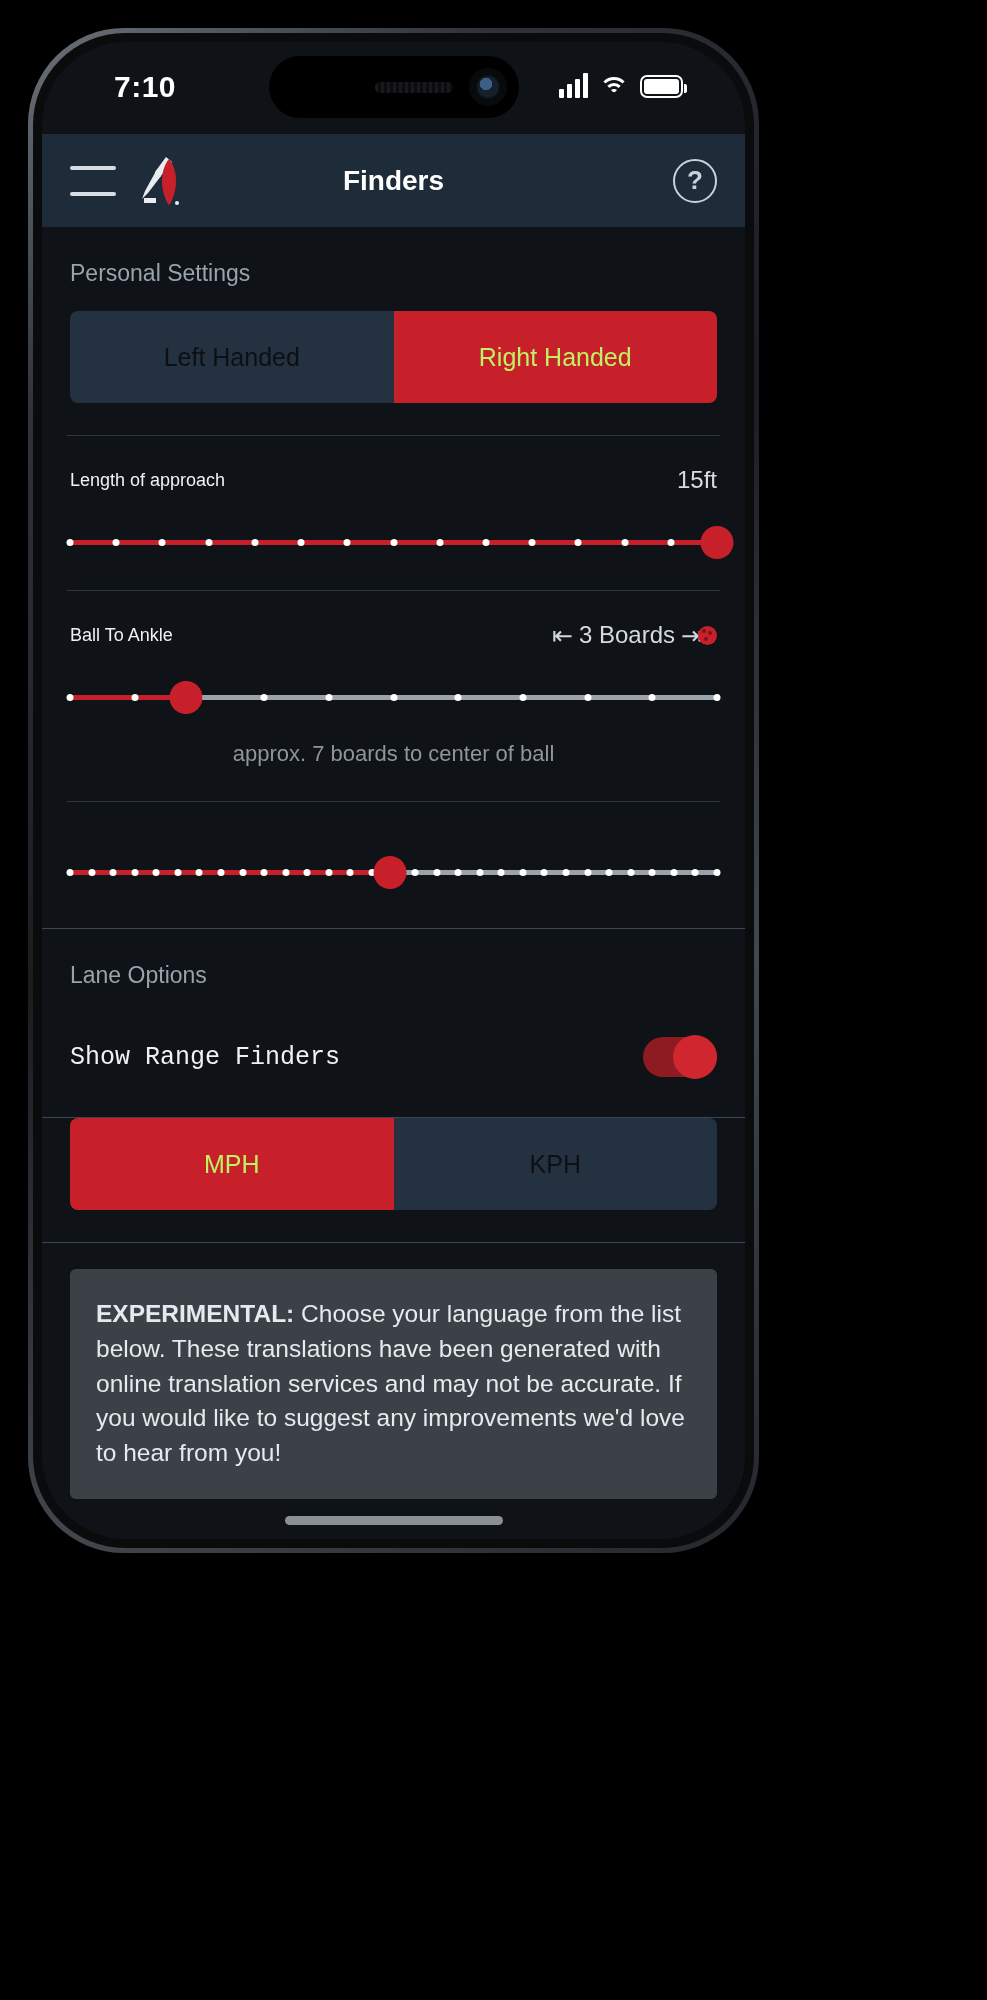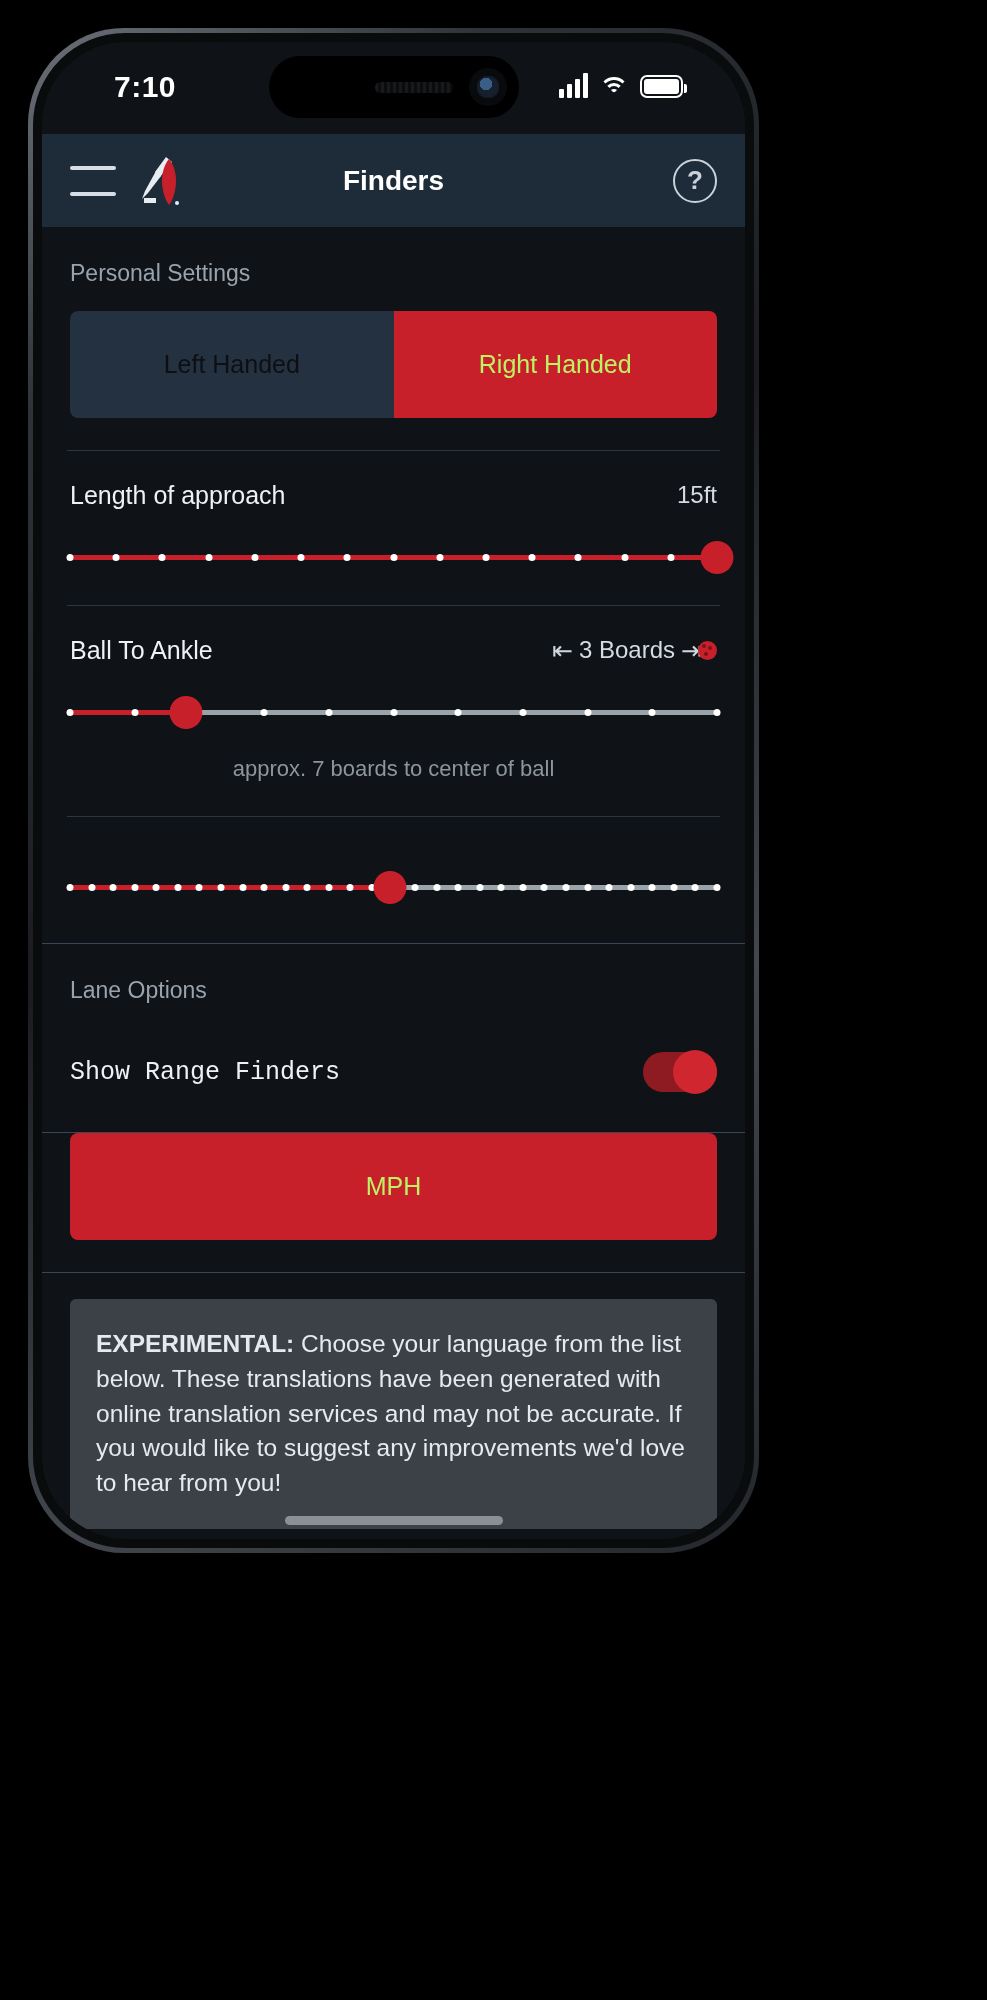--- a/index.html
+++ b/index.html
@@ -116,35 +116,35 @@
     display:flex; align-items:center; justify-content:center; cursor:pointer;
   }
 
   
   .content { position:absolute; left:0; right:0; top:185px; bottom:0; background:#0f1216; overflow:hidden; }
   .group { background:#0f1216; }
   .group-sep { height: 1px; background:#3b4654; }
   .group-title { color:#99a3ad; font-size: 23px; padding: 33px 28px 24px 28px; }
 
   .seg {
-    margin: 0 28px 0 28px; display: flex; height: 107px;
+    margin: 0 28px 0 28px; display: flex; height: 92px;
     border-radius: 8px; overflow: hidden;
   }
   .seg div {
     flex: 1; display:flex; align-items:center; justify-content:center;
     font-size: 25px; cursor: pointer;
   }
   .seg .off { background:#233140; color:#0d0f12; }
   .seg .on  { background:#c8202a; color:#bef264; }
 
   .row-sep { height: 1px; background:#2b3642; margin: 0 25px; }
 
   .slider-block { padding: 26px 28px 10px 28px; }
   .slider-head { display:flex; align-items:center; justify-content:space-between; height: 36px; }
-  .slider-label { color:#eef2f6; font-size: 25px; }
+  .slider-label { color:#eef2f6; font-size: 18px; }
   .slider-value { color:#d5dbe1; font-size: 24px; }
   .boards-value { display:flex; align-items:center; gap:6px; color:#d5dbe1; font-size:24px; white-space:nowrap; }
   .boards-value .arrow { font-size: 25px; color:#cfd6dd; }
   .ball-dot { width: 19px; height: 19px; border-radius: 50%; background:#c8202a; position: relative; margin-left:-10px;}
   .ball-dot::after{ content:""; position:absolute; left:4px; top:3px; width:4px; height:4px; border-radius:50%; background:#7a1218;
      box-shadow: 6px 2px 0 0 #7a1218, 2px 8px 0 0 #7a1218; }
 
   .track { position: relative; height: 46px; margin-top: 22px; }
   .track .bar {
     position:absolute; left:0; right:0; top: 20px; height: 5px; border-radius: 3px;
@@ -362,20 +362,21 @@
                   <i></i>
                 </span>
             </div>
           </div>
 
           <div class="group-sep"></div>
 
           <div class="group">
             <div class="seg">
               <div class="on">MPH</div>
+              <div class="off">KPH</div>
             </div>
             <div style="height:32px"></div>
           </div>
 
           <div class="group-sep"></div>
 
           <div class="group">
             <div class="note-box">
               <b>EXPERIMENTAL:</b><span> Choose your language from the list below. These translations have been generated with online translation services and may not be accurate. If you would like to suggest any improvements we'd love to hear from you!</span>
             </div>

